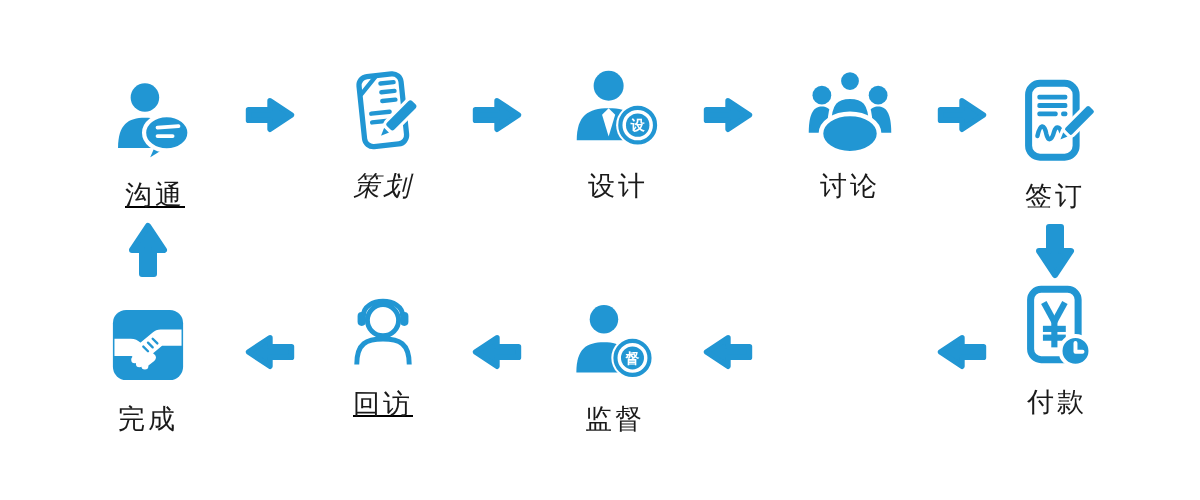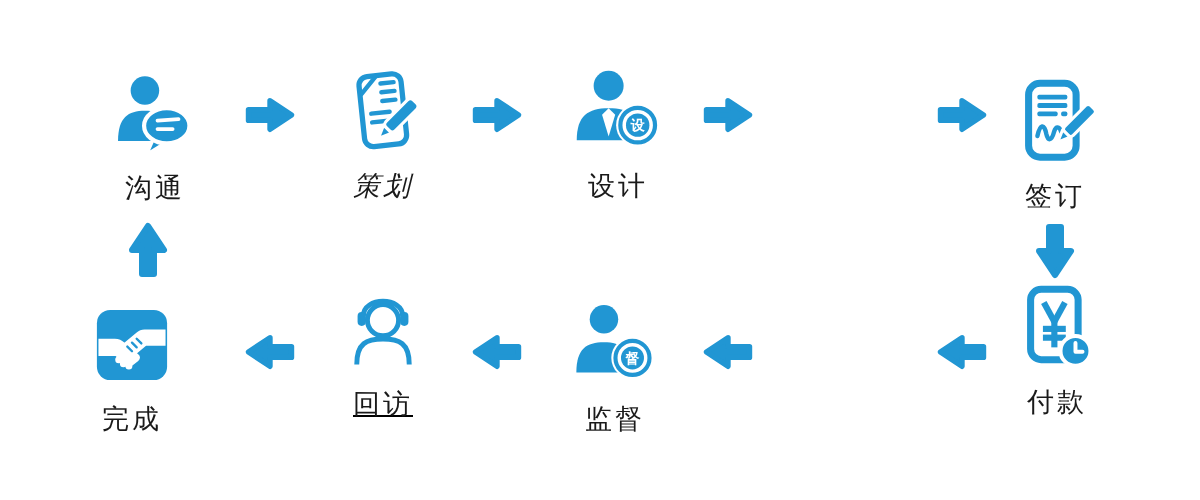--- a/index.html
+++ b/index.html
@@ -10,31 +10,31 @@
   }
   .canvas{position:absolute;inset:0;}
   .step{position:absolute;width:170px;display:flex;flex-direction:column;align-items:center;}
   .icon-box{height:100px;display:flex;align-items:center;justify-content:center;}
   .step-label{
     margin-top:10px;font-size:27px;letter-spacing:3px;color:#1a1a1a;
     line-height:1.1;white-space:nowrap;
   }
   .arrow{position:absolute;}
   
-  #s-comm{left:70px;top:64px;}
+  #s-comm{left:70px;top:71px;text-decoration:underline;}
   #s-plan{left:298px;top:62px;font-style:italic;}
   #s-design{left:533px;top:62px;}
   #s-discuss{left:765px;top:62px;}
   #s-sign{left:970px;top:72px;}
   
   #s-pay{left:972px;top:278px;}
   #s-build{left:766px;top:295px;}
   #s-supervise{left:530px;top:295px;}
   #s-callback{left:298px;top:280px;text-decoration:underline;}
-  #s-done{left:47px;top:295px;}
+  #s-done{left:63px;top:295px;}
   
   #a-t1{left:244px;top:95px;} #a-t2{left:471px;top:95px;}
   #a-t3{left:702px;top:95px;} #a-t4{left:936px;top:95px;}
   #a-down{left:1032px;top:222px;}
   #a-b1{left:936px;top:332px;} #a-b2{left:702px;top:332px;}
   #a-b3{left:471px;top:332px;} #a-b4{left:244px;top:332px;}
   #a-up{left:125px;top:221px;}
   svg{display:block;}
   .badge-char{font-family:"Liberation Sans", sans-serif;font-weight:bold;}
 </style>
@@ -86,20 +86,34 @@
         <path d="M40,44 L33,51 L40,74 L47,51 Z" fill="#ffffff"></path>
         <circle cx="71" cy="62" r="23" fill="#ffffff"></circle>
         <circle cx="71" cy="62" r="18.5" fill="#ffffff" stroke="#2196D3" stroke-width="4.5"></circle>
         <circle cx="71" cy="62" r="12.5" fill="#2196D3"></circle>
         <text class="badge-char" x="71" y="67.5" font-size="15" fill="#ffffff" text-anchor="middle">设</text>
       </svg>
     </div>
     <div class="step-label">设计</div>
   </div>
 
+  <div class="step" id="s-discuss">
+    <div class="icon-box">
+      <svg width="94" height="90" viewBox="0 0 100 96">
+        <circle cx="20" cy="30" r="10" fill="#2196D3"></circle>
+        <path d="M6,70 C6,48 12,42 20,42 C28,42 34,48 34,70 Z" fill="#2196D3"></path>
+        <circle cx="80" cy="30" r="10" fill="#2196D3"></circle>
+        <path d="M66,70 C66,48 72,42 80,42 C88,42 94,48 94,70 Z" fill="#2196D3"></path>
+        <circle cx="50" cy="15" r="11.5" fill="#2196D3" stroke="#ffffff" stroke-width="4"></circle>
+        <path d="M28,62 C28,38 36,32 50,32 C64,32 72,38 72,62 Z" fill="#2196D3" stroke="#ffffff" stroke-width="4"></path>
+        <ellipse cx="50" cy="71" rx="31" ry="21" fill="#2196D3" stroke="#ffffff" stroke-width="5"></ellipse>
+      </svg>
+    </div>
+    <div class="step-label">讨论</div>
+  </div>
 
   <div class="step" id="s-sign">
     <div class="icon-box">
       <svg width="88" height="88" viewBox="0 0 100 100">
         <rect x="20" y="6" width="54" height="84" rx="13" fill="#ffffff" stroke="#2196D3" stroke-width="8"></rect>
         <rect x="30" y="19" width="34" height="5.5" rx="2" fill="#2196D3"></rect>
         <rect x="30" y="28.5" width="34" height="5.5" rx="2" fill="#2196D3"></rect>
         <rect x="30" y="38" width="23" height="5.5" rx="2" fill="#2196D3"></rect>
         <rect x="57" y="38" width="7" height="5.5" rx="2" fill="#2196D3"></rect>
         <path d="M30,66 C33,52 38,52 40,63 C42,72 46,72 49,61 C51,54 55,55 57,61" fill="none" stroke="#2196D3" stroke-width="5" stroke-linecap="round"></path>

